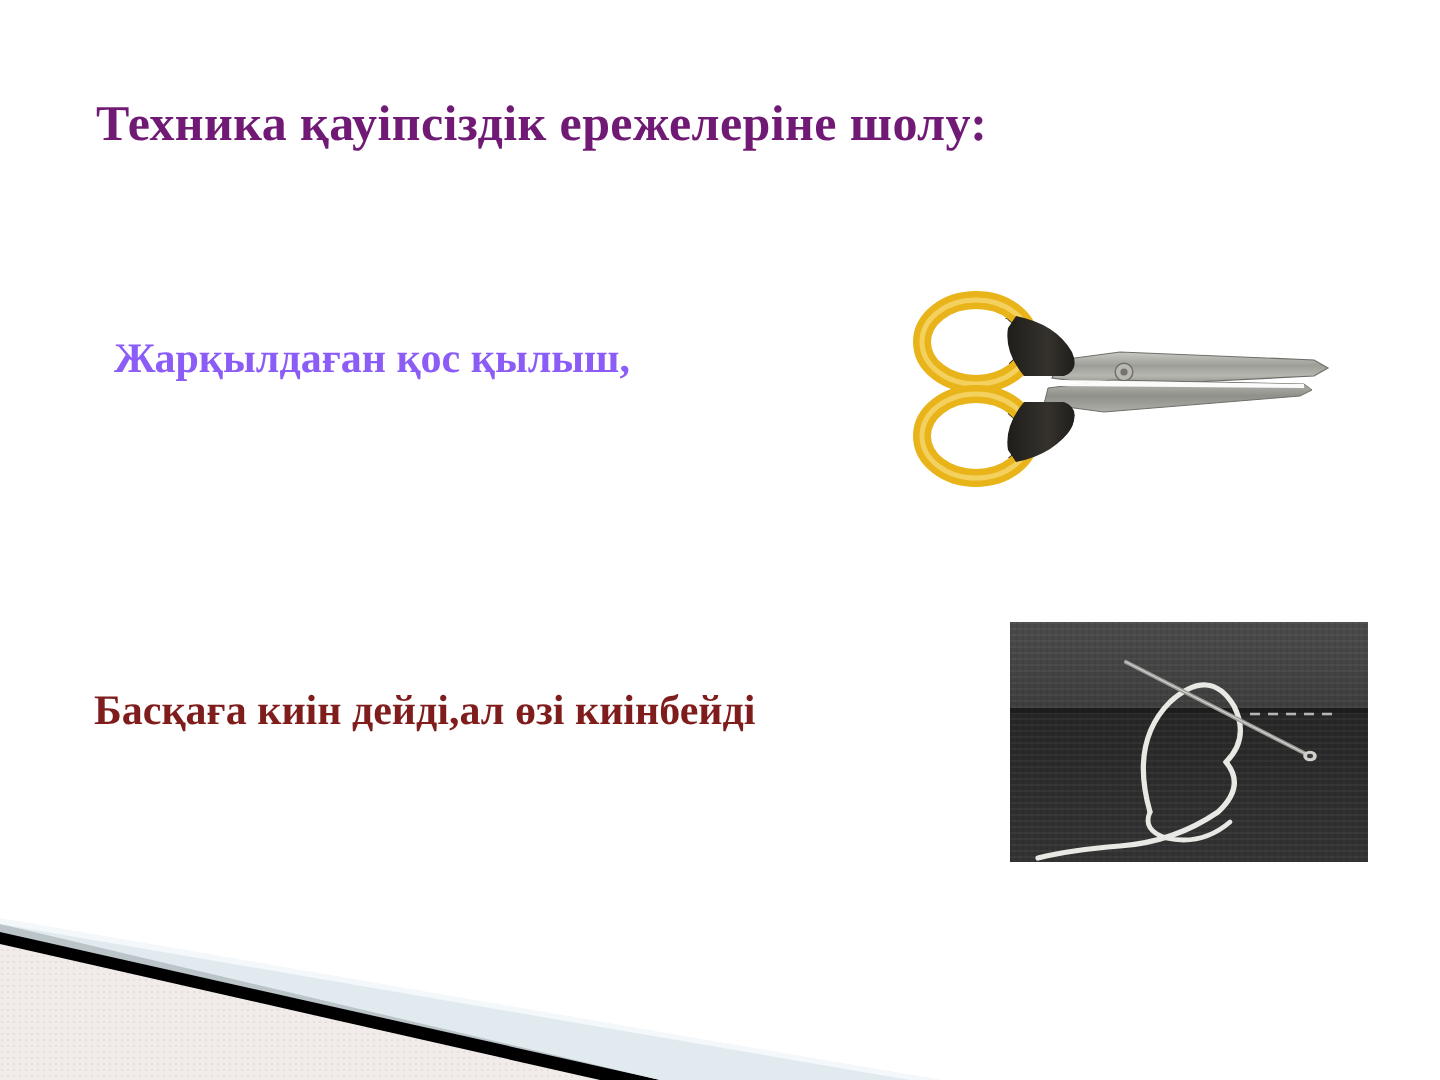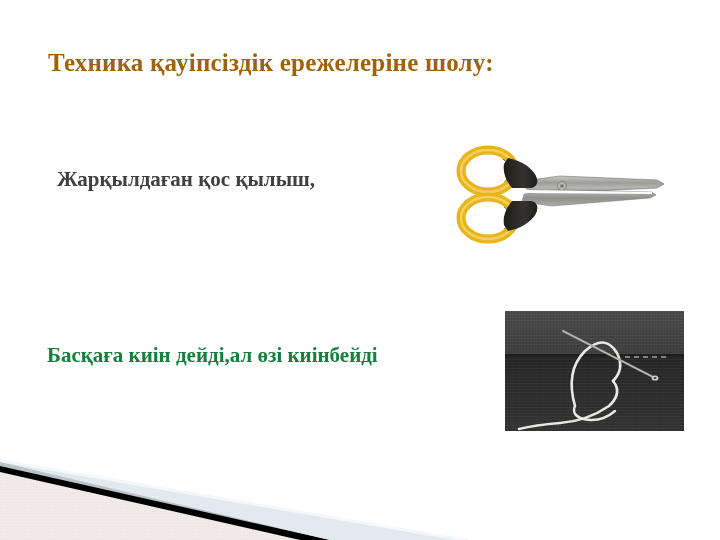--- a/index.html
+++ b/index.html
@@ -20,47 +20,47 @@
   
   .slide-title {
     position: absolute;
     left: 48px;
     top: 48px;
     width: 620px;
     font-family: "Liberation Serif", "DejaVu Serif", serif;
     font-weight: bold;
     font-size: 25px;
     line-height: 30px;
-    color: #a16207;
+    color: #701a75;
     letter-spacing: 0.2px;
     white-space: nowrap;
   }
 
   
   .riddle-one {
     position: absolute;
     left: 57px;
     top: 160px;
     width: 400px;
     font-weight: bold;
     font-size: 21px;
     line-height: 39px;
-    color: #404040;
+    color: #8b5cf6;
   }
   .riddle-one div { white-space: nowrap; }
 
   .riddle-two {
     position: absolute;
     left: 47px;
     top: 341px;
     width: 470px;
     font-weight: bold;
     font-size: 21px;
     line-height: 28px;
-    color: #15803d;
+    color: #7f1d1d;
     white-space: nowrap;
   }
 
   
   .scissors-photo {
     position: absolute;
     left: 452px;
     top: 136px;
     width: 222px;
     height: 116px;

